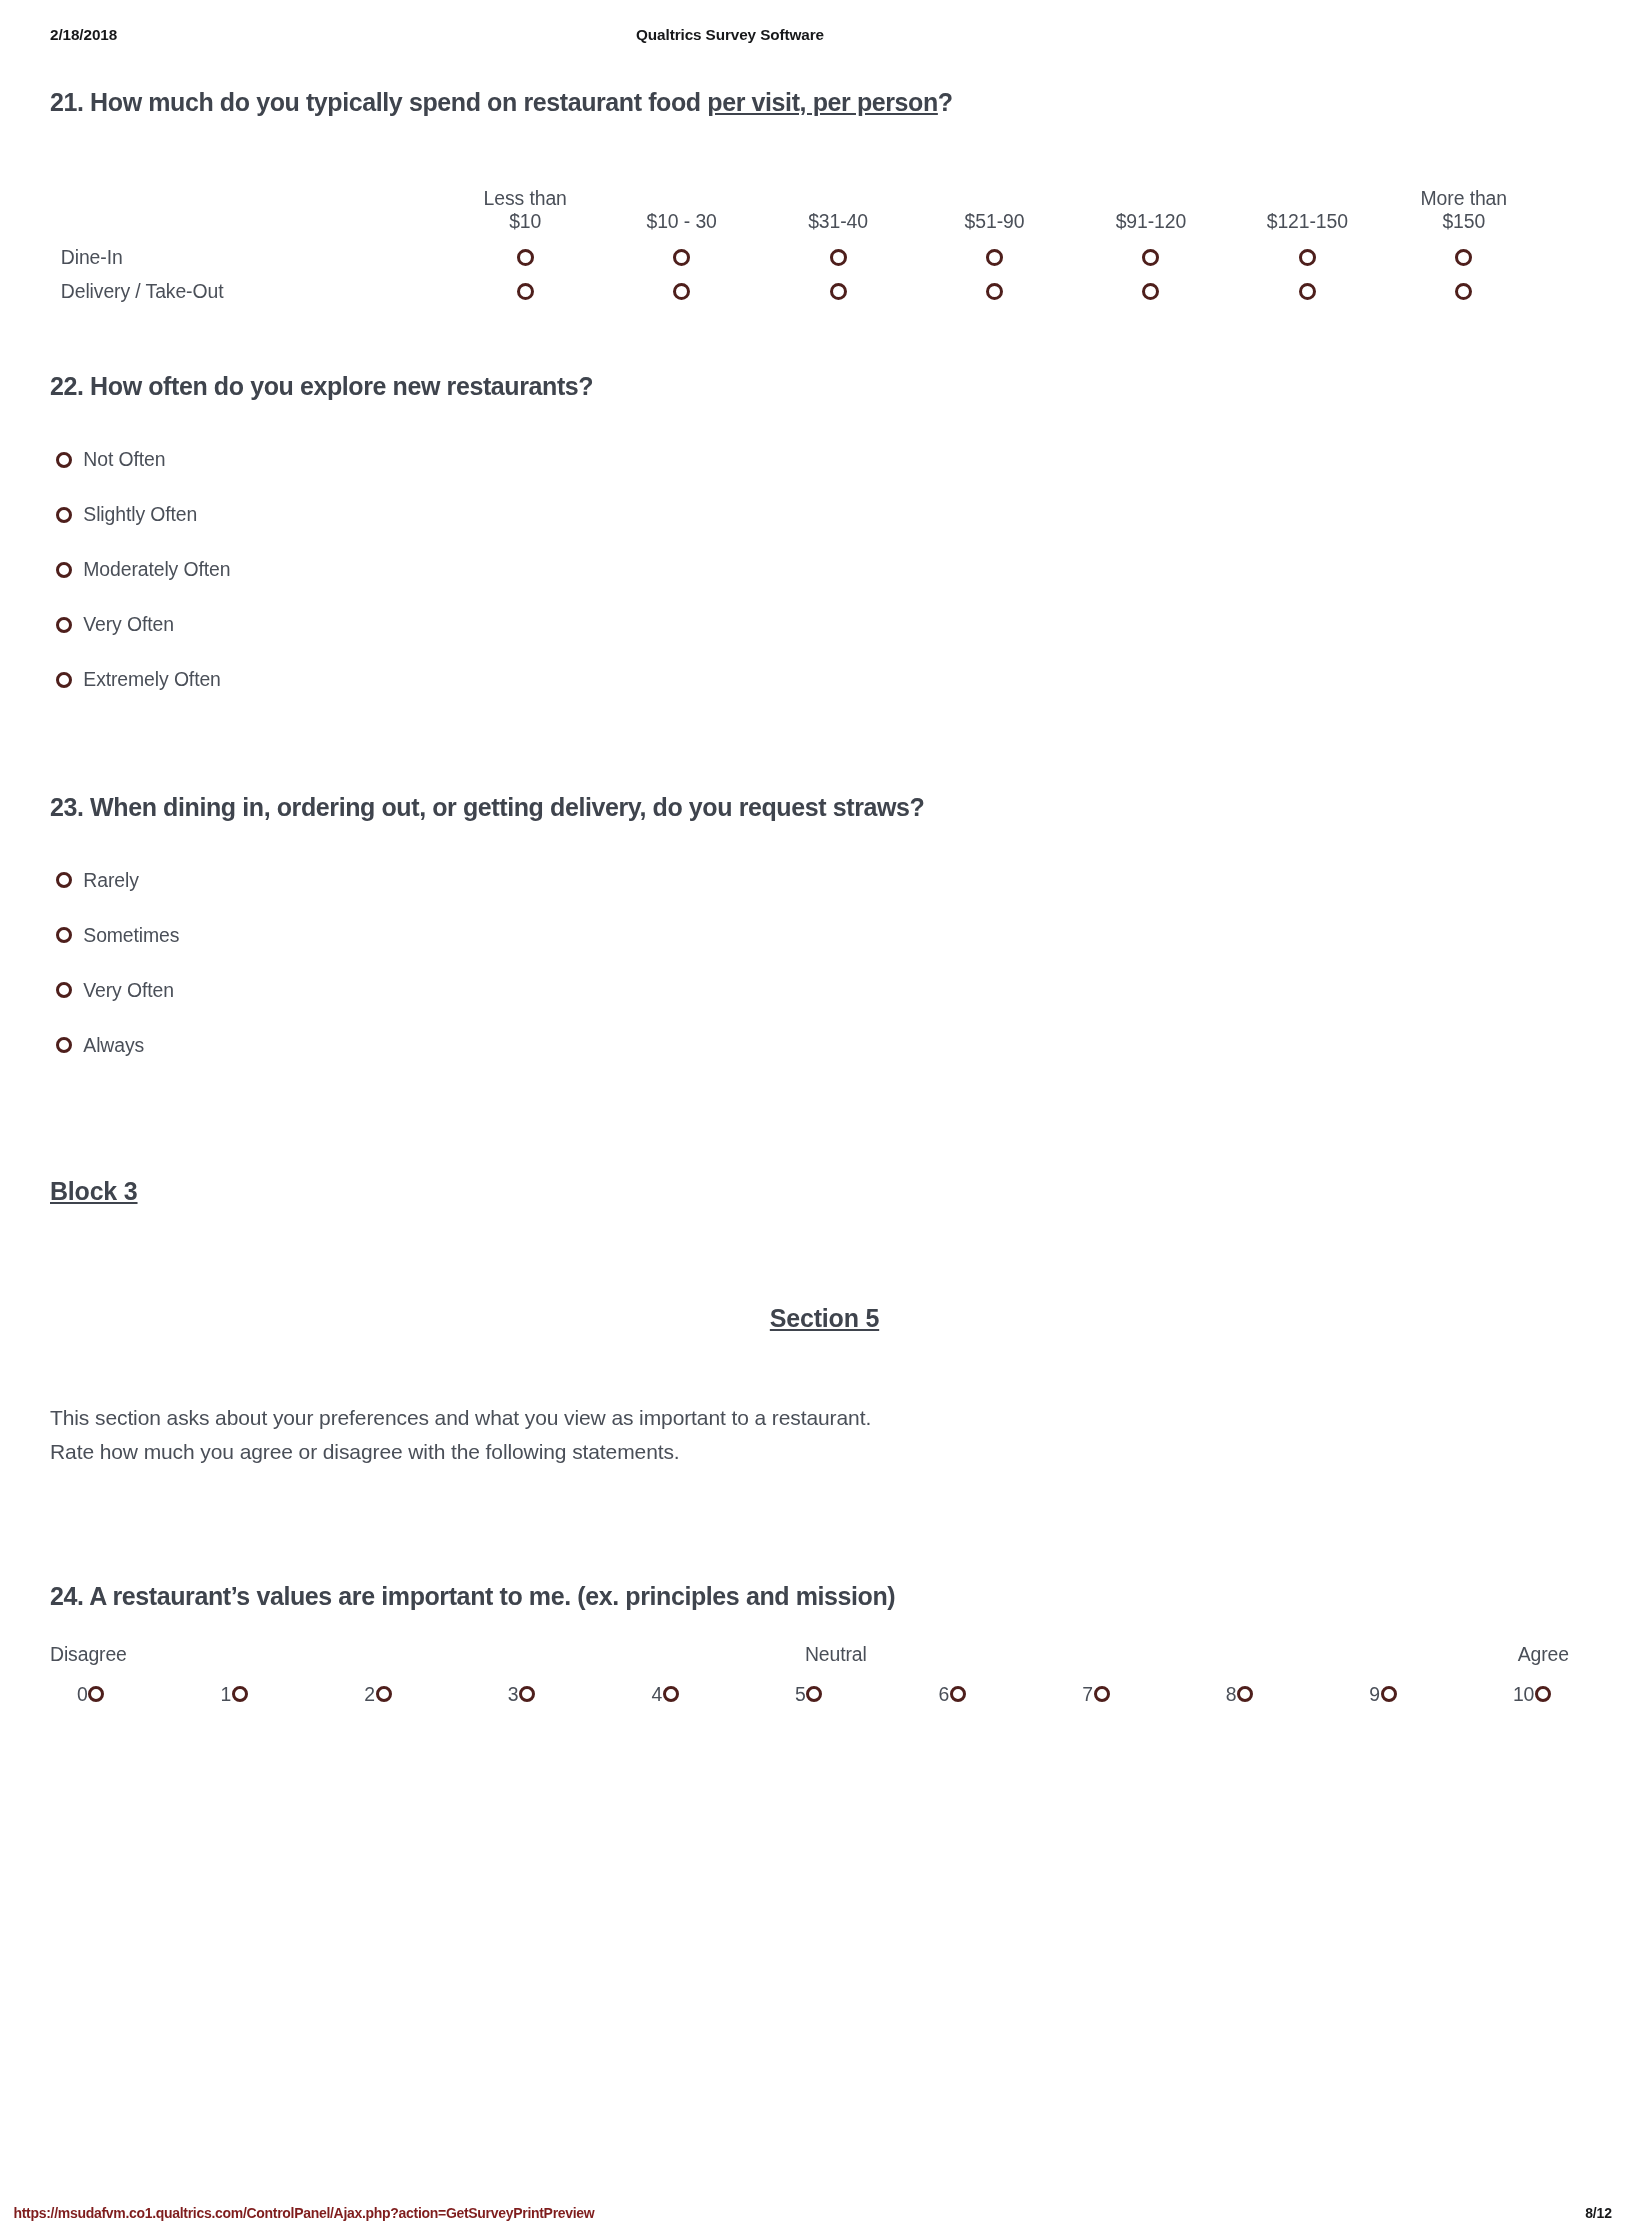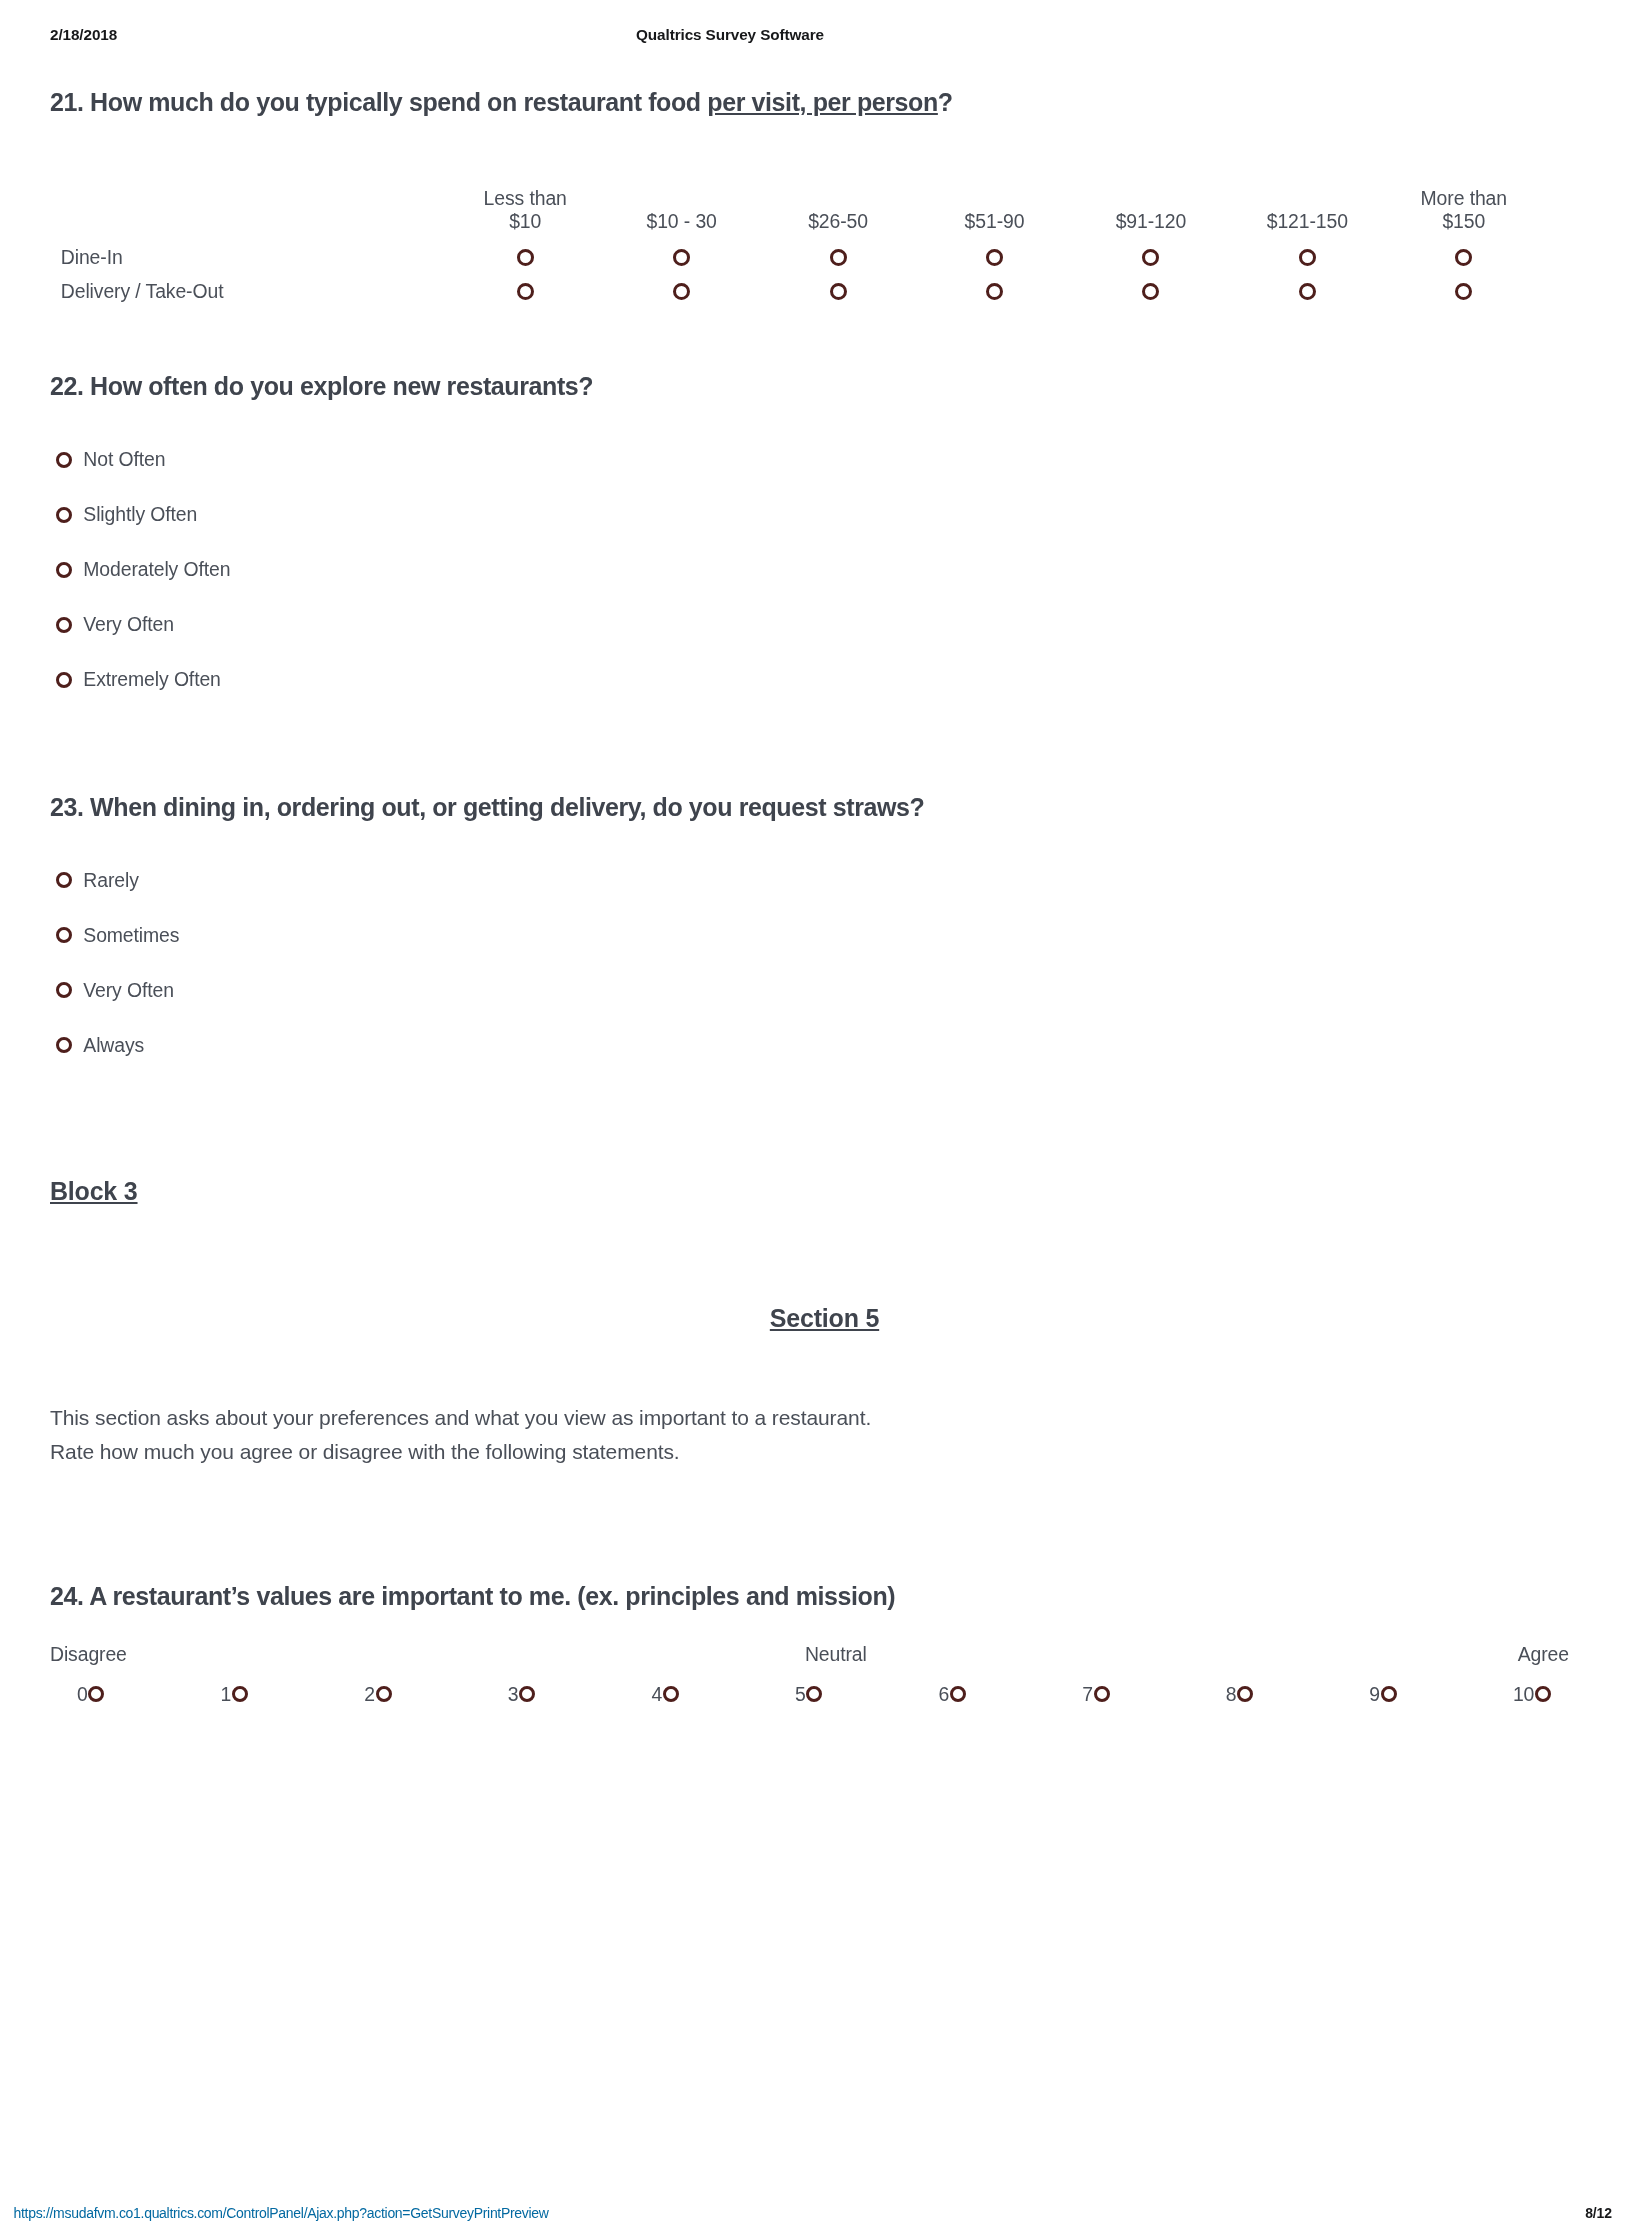--- a/index.html
+++ b/index.html
@@ -59,22 +59,22 @@
     left: 0;
     width: 1648px;
     padding: 0 36px 0 13.5px;
     box-sizing: border-box;
     display: flex;
     justify-content: space-between;
     align-items: flex-end;
   }
   .ftr-url {
     font-size: 14px;
-    font-weight: normal;
-    color: #0369a1;
+    font-weight: bold;
+    color: #7f1d1d;
     letter-spacing: -0.3px;
     white-space: nowrap;
   }
   .ftr-page {
     font-size: 14px;
     font-weight: bold;
     color: #17181a;
     letter-spacing: -0.1px;
   }
 
@@ -246,21 +246,21 @@
           <th>
             <div>Less than</div>
             <div>$10</div>
           </th>
           <th>
             <div></div>
             <div>$10 - 30</div>
           </th>
           <th>
             <div></div>
-            <div>$26-50</div>
+            <div>$31-40</div>
           </th>
           <th>
             <div></div>
             <div>$51-90</div>
           </th>
           <th>
             <div></div>
             <div>$91-120</div>
           </th>
           <th>

